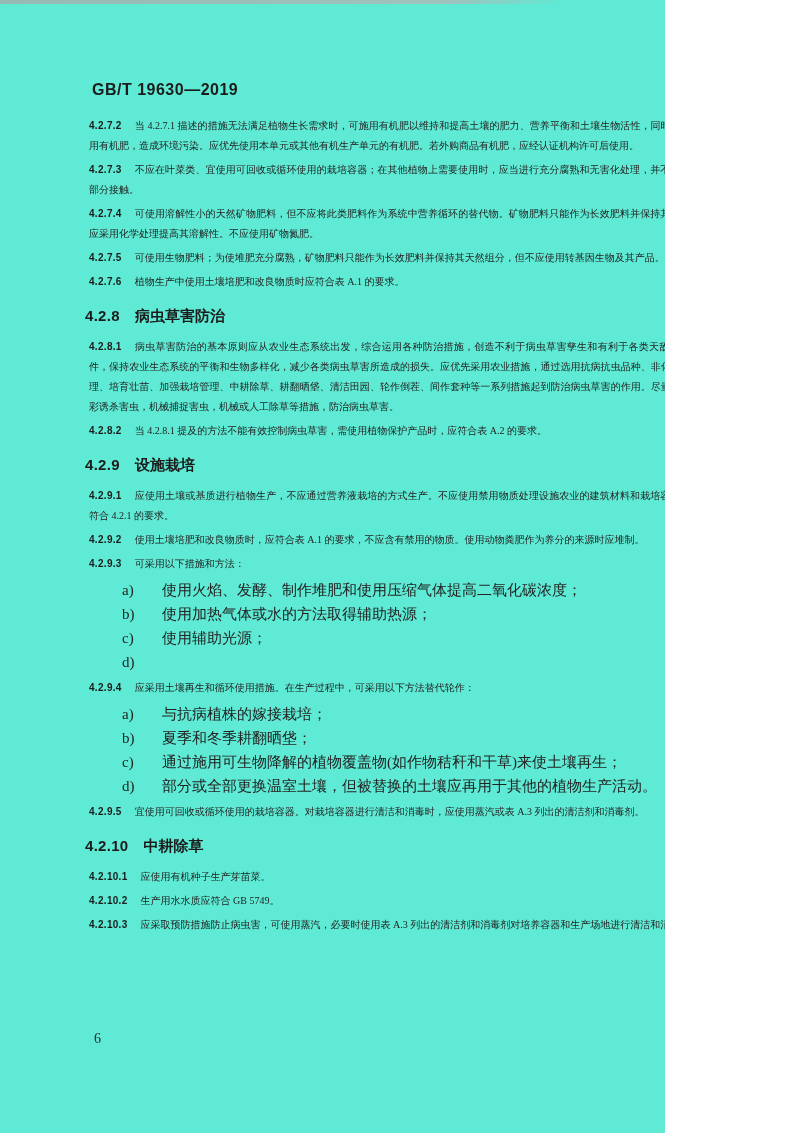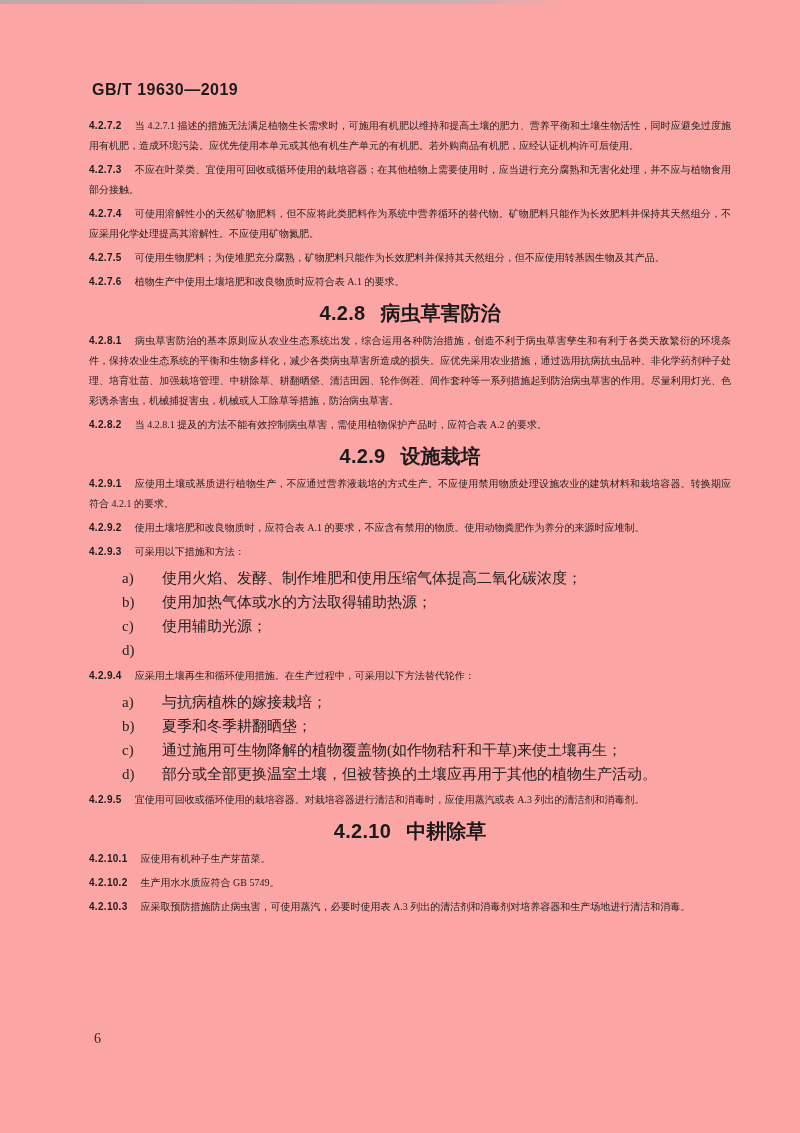--- a/index.html
+++ b/index.html
@@ -4,22 +4,22 @@
 <style>
   * { box-sizing: border-box; }
   html, body {
     margin: 0; padding: 0;
     width: 800px; height: 1133px;
     background: #ffffff;
     font-family: "Liberation Serif", serif;
   }
   .page {
     position: relative;
-    width: 800px; height: 1133px;
-    background: #fca5a5;
+    width: 665px; height: 1133px;
+    background: #5eead4;
     overflow: hidden;
     color: #222222;
   }
   
   .scan-edge {
     position: absolute;
     top: 0; left: 0;
     width: 565px; height: 4px;
     background: linear-gradient(to right, #a9a9a9 0%, #b5b5b5 80%, rgba(181,181,181,0) 100%);
     opacity: 0.75;
@@ -48,25 +48,24 @@
   }
   .clause .cnum {
     font-family: "Liberation Sans", sans-serif;
     font-weight: bold;
     color: #1b1b1b;
     margin-right: 13px;
     letter-spacing: 0.3px;
   }
   .sec-heading {
     margin: 10px 0 7px 0;
-    font-size: 20px;
-    line-height: 22px;
+    font-size: 15px;
+    line-height: 28px;
     font-weight: bold;
     color: #1b1b1b;
-    text-align: center;
   }
   .sec-heading .hnum {
     font-family: "Liberation Sans", sans-serif;
     font-weight: bold;
     margin-right: 15px;
     letter-spacing: 0.3px;
   }
   .list-item {
     display: flex;
     padding-left: 37px;

